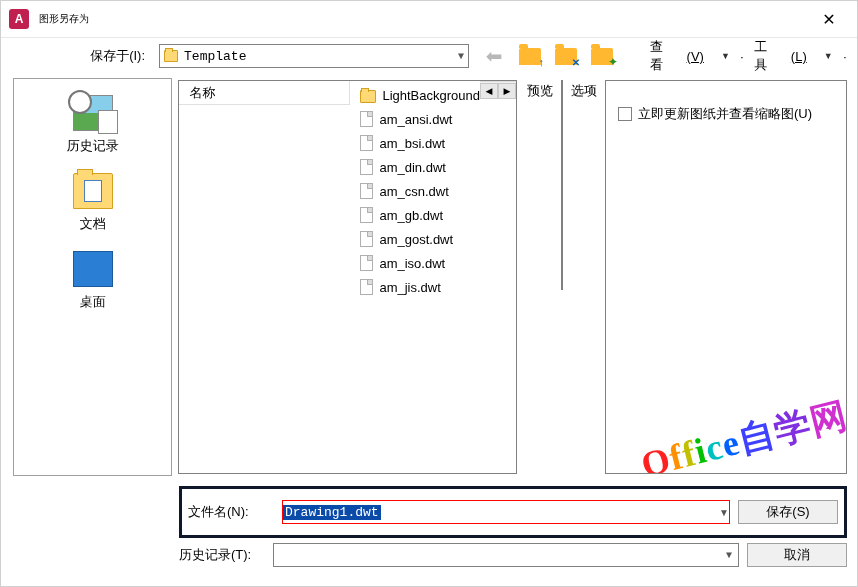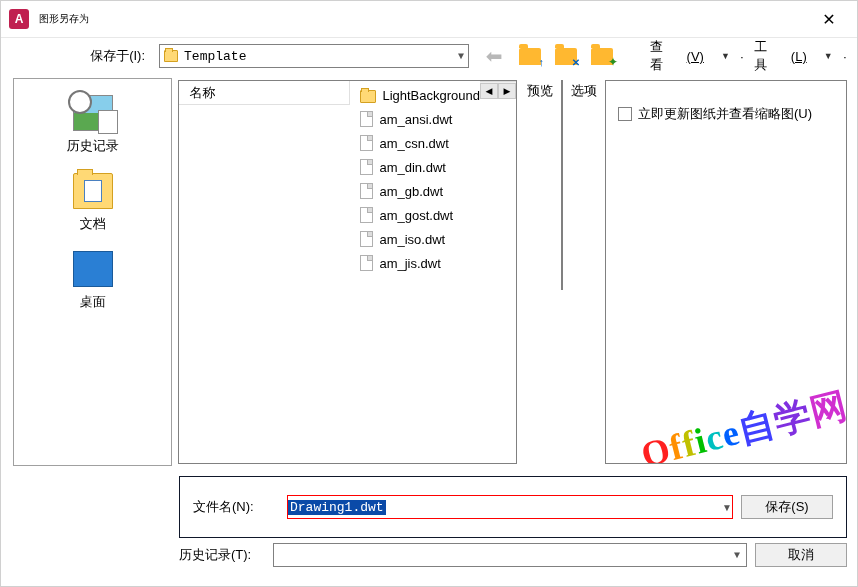--- a/index.html
+++ b/index.html
@@ -71,22 +71,22 @@
 .watermark span:nth-child(7){color:#4040ff;}
 .watermark span:nth-child(8){color:#8030e0;}
 .watermark span:nth-child(9){color:#d030d0;}
 .bottom-area{padding:6px 10px 14px 178px;}
 .form-row{display:flex;align-items:center;height:34px;gap:8px;}
 .form-lbl{width:86px;}
 .fname-wrap{flex:1;height:24px;border:1px solid #808080;display:flex;align-items:center;padding:0 4px;background:#fff;}
 .fname-redbox{border:1px solid #ff0000;padding:0;}
 .fname-input{font-family:"Courier New",monospace;font-size:13px;background:#0a4aa8;color:#fff;padding:0 2px;}
 .ftype-dd{flex:1;height:24px;border:1px solid #808080;display:flex;align-items:center;padding:0 6px;font-family:"Courier New",monospace;font-size:13px;background:#fff;}
-.action-btn{width:92px;height:24px;border:1px solid #a0a0a0;background:#f0f0f0;display:flex;align-items:center;justify-content:center;cursor:pointer;font-size:13px;}
-.r0{border:1px solid #0f172a;padding:13px;}
+.action-btn{width:100px;height:24px;border:1px solid #a0a0a0;background:#f0f0f0;display:flex;align-items:center;justify-content:center;cursor:pointer;font-size:13px;}
+.r0{border:3px solid #0f172a;padding:6px;}
 </style>
 </head>
 <body>
 
 <div class="dialog">
   <div class="titlebar">
     <div class="app-icon">A</div>
     <div class="title">图形另存为</div>
     <div class="close-btn">✕</div>
   </div>
@@ -155,25 +155,29 @@
               <div class="file-row">
                 <div class="f-icon f-folder"></div>
                 <span>LightBackground</span>
               </div>
               <div class="file-row">
                 <div class="f-icon f-file"></div>
                 <span>am_ansi.dwt</span>
               </div>
               <div class="file-row">
                 <div class="f-icon f-file"></div>
+                <span>am_bsi.dwt</span>
+              </div>
+              <div class="file-row">
+                <div class="f-icon f-file"></div>
+                <span>am_din.dwt</span>
+              </div>
+              <div class="file-row">
+                <div class="f-icon f-file"></div>
                 <span>am_csn.dwt</span>
-              </div>
-              <div class="file-row">
-                <div class="f-icon f-file"></div>
-                <span>am_din.dwt</span>
               </div>
               <div class="file-row">
                 <div class="f-icon f-file"></div>
                 <span>am_gb.dwt</span>
               </div>
               <div class="file-row">
                 <div class="f-icon f-file"></div>
                 <span>am_gost.dwt</span>
               </div>
               <div class="file-row">

